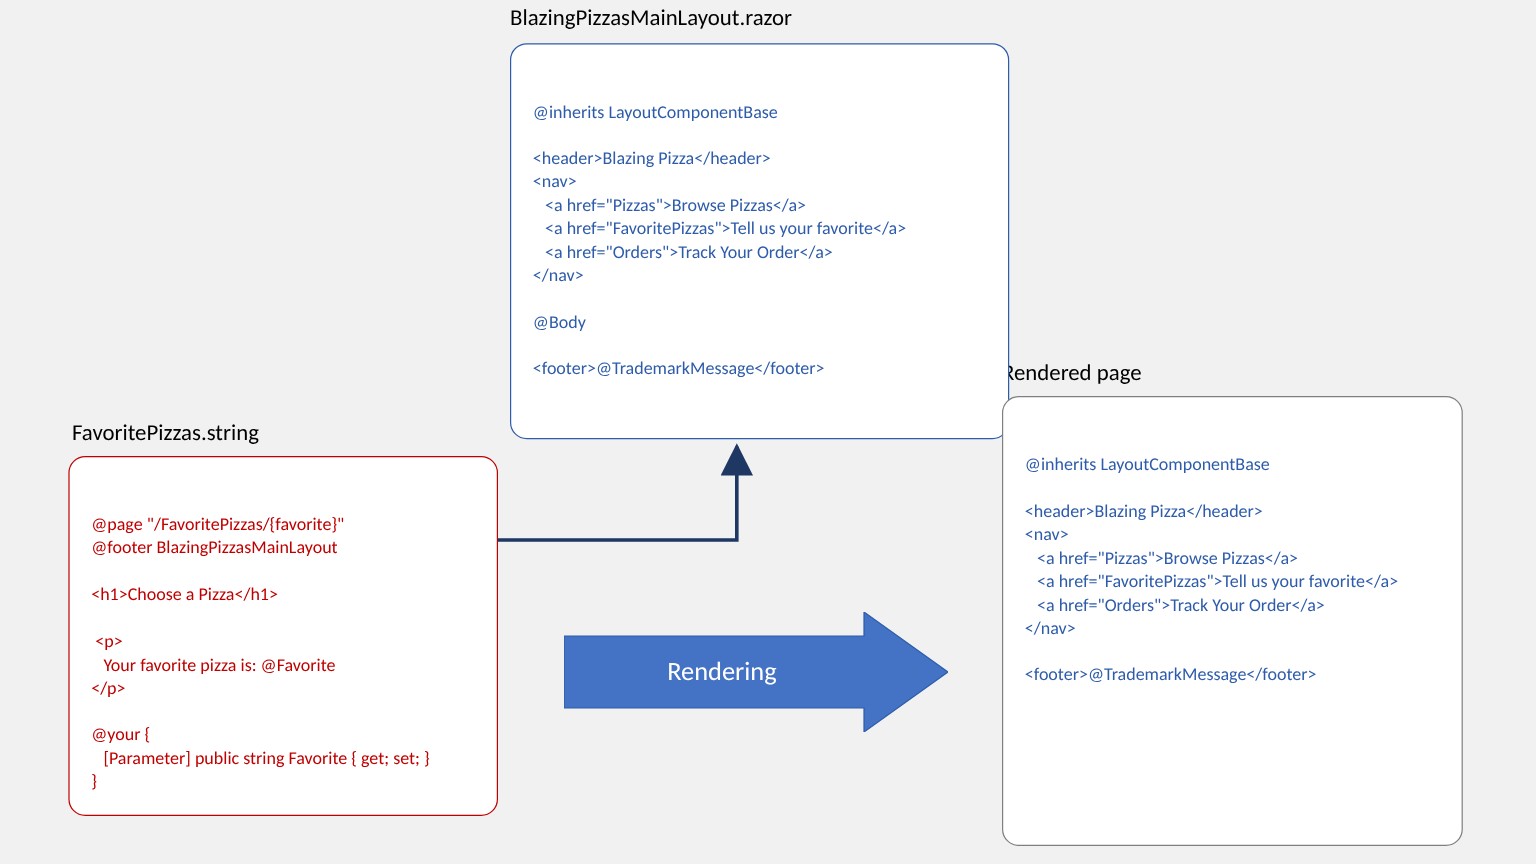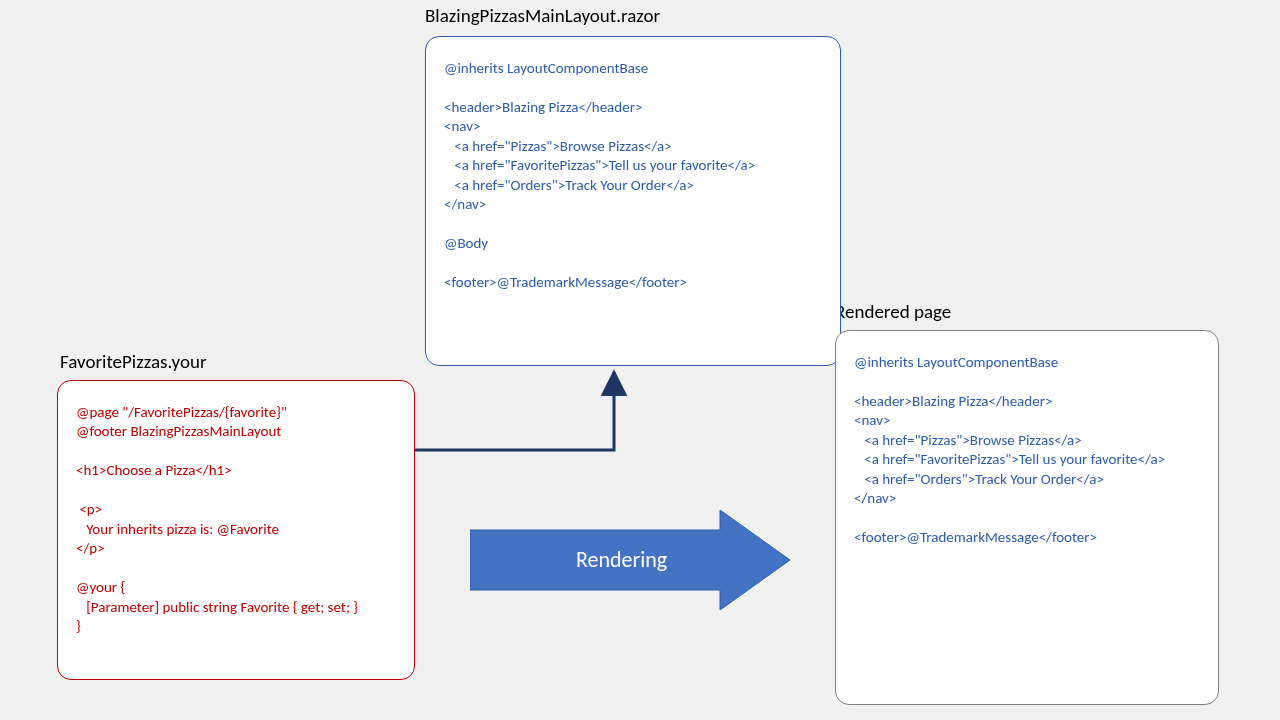--- a/index.html
+++ b/index.html
@@ -1,35 +1,35 @@
 <!DOCTYPE html>
 <html><head>
 <meta charset="utf-8">
 <style>
   html,body{margin:0;padding:0;width:1280px;height:720px;background:#f1f1f1;font-family:"Segoe UI",Calibri,Arial,sans-serif;overflow:hidden}
   .canvas{position:relative;width:1280px;height:720px}
   .title{position:absolute;font-size:19px;color:#000}
-  .box{position:absolute;background:#fff;border:1.5px solid;border-radius:14px;padding:2px 18px;box-sizing:border-box}
+  .box{position:absolute;background:#fff;border:1.5px solid;border-radius:14px;padding:28px 18px;box-sizing:border-box}
   .box-red{border-color:#c00000}
   .box-blue{border-color:#2e5caa}
   .box-gray{border-color:#7f7f7f}
   .code{font-size:15px;line-height:1.3;white-space:pre;font-family:"Segoe UI",Calibri,Arial,sans-serif}
   .c-red{color:#c00000}
   .c-blue{color:#2e5caa}
   .dashed-inset{border:1.5px dashed #c00000;border-radius:10px;margin:8px 0 10px 0;padding:10px 12px}
   .arrow-svg{position:absolute;overflow:visible}
   .big-arrow{position:absolute}
   .big-arrow-label{position:absolute;color:#fff;font-size:22px;pointer-events:none}
 </style>
 </head>
 <body>
 <div class="canvas">
 
 <div class="title" style="left:425px;top:4px">BlazingPizzasMainLayout.razor</div>
-<div class="title" style="left:60px;top:350px">FavoritePizzas.your</div>
+<div class="title" style="left:60px;top:350px">FavoritePizzas.string</div>
 <div class="title" style="left:835px;top:300px">Rendered page</div>
 
 <div class="box box-blue" style="left:425px;top:36px;width:416px;height:330px">
   <div class="code c-blue">
 <span>@inherits LayoutComponentBase</span>
 <span></span>
 <span>&lt;header&gt;Blazing Pizza&lt;/header&gt;</span>
 <span>&lt;nav&gt;</span>
 <span>   &lt;a href="Pizzas"&gt;Browse Pizzas&lt;/a&gt;</span>
 <span>   &lt;a href="FavoritePizzas"&gt;Tell us your favorite&lt;/a&gt;</span>
@@ -42,21 +42,21 @@
 </div>
 
 <div class="box box-red" style="left:57px;top:380px;width:358px;height:300px">
   <div class="code c-red">
 <span>@page "/FavoritePizzas/{favorite}"</span>
 <span>@footer BlazingPizzasMainLayout</span>
 <span></span>
 <span>&lt;h1&gt;Choose a Pizza&lt;/h1&gt;</span>
 <span></span>
 <span> &lt;p&gt;</span>
-<span>   Your inherits pizza is: @Favorite</span>
+<span>   Your favorite pizza is: @Favorite</span>
 <span>&lt;/p&gt;</span>
 <span></span>
 <span>@your {</span>
 <span>   [Parameter] public string Favorite { get; set; }</span>
 <span>}</span></div>
 </div>
 
 <div class="box box-gray" style="left:835px;top:330px;width:384px;height:375px">
   <div class="code c-blue">
 <span>@inherits LayoutComponentBase</span>
@@ -76,15 +76,15 @@
     <marker id="ah" viewBox="0 0 10 10" refX="9" refY="5" markerWidth="9" markerHeight="9" orient="auto">
       <path d="M0,0 L10,5 L0,10 Z" fill="#1f3763"></path>
     </marker>
   </defs>
   <path d="M 415 450 L 614 450 L 614 372" fill="none" stroke="#1f3763" stroke-width="3" marker-end="url(#ah)"></path>
 </svg>
 
 <svg class="big-arrow" style="left:470px;top:510px" width="320" height="100">
   <polygon points="0,20 250,20 250,0 320,50 250,100 250,80 0,80" fill="#4472c4" stroke="#2e5caa" stroke-width="1"></polygon>
 </svg>
-<div class="big-arrow-label" style="left:576px;top:546px">Rendering</div>
+<div class="big-arrow-label" style="left:556px;top:546px">Rendering</div>
 
 </div>
 
 </body></html>

